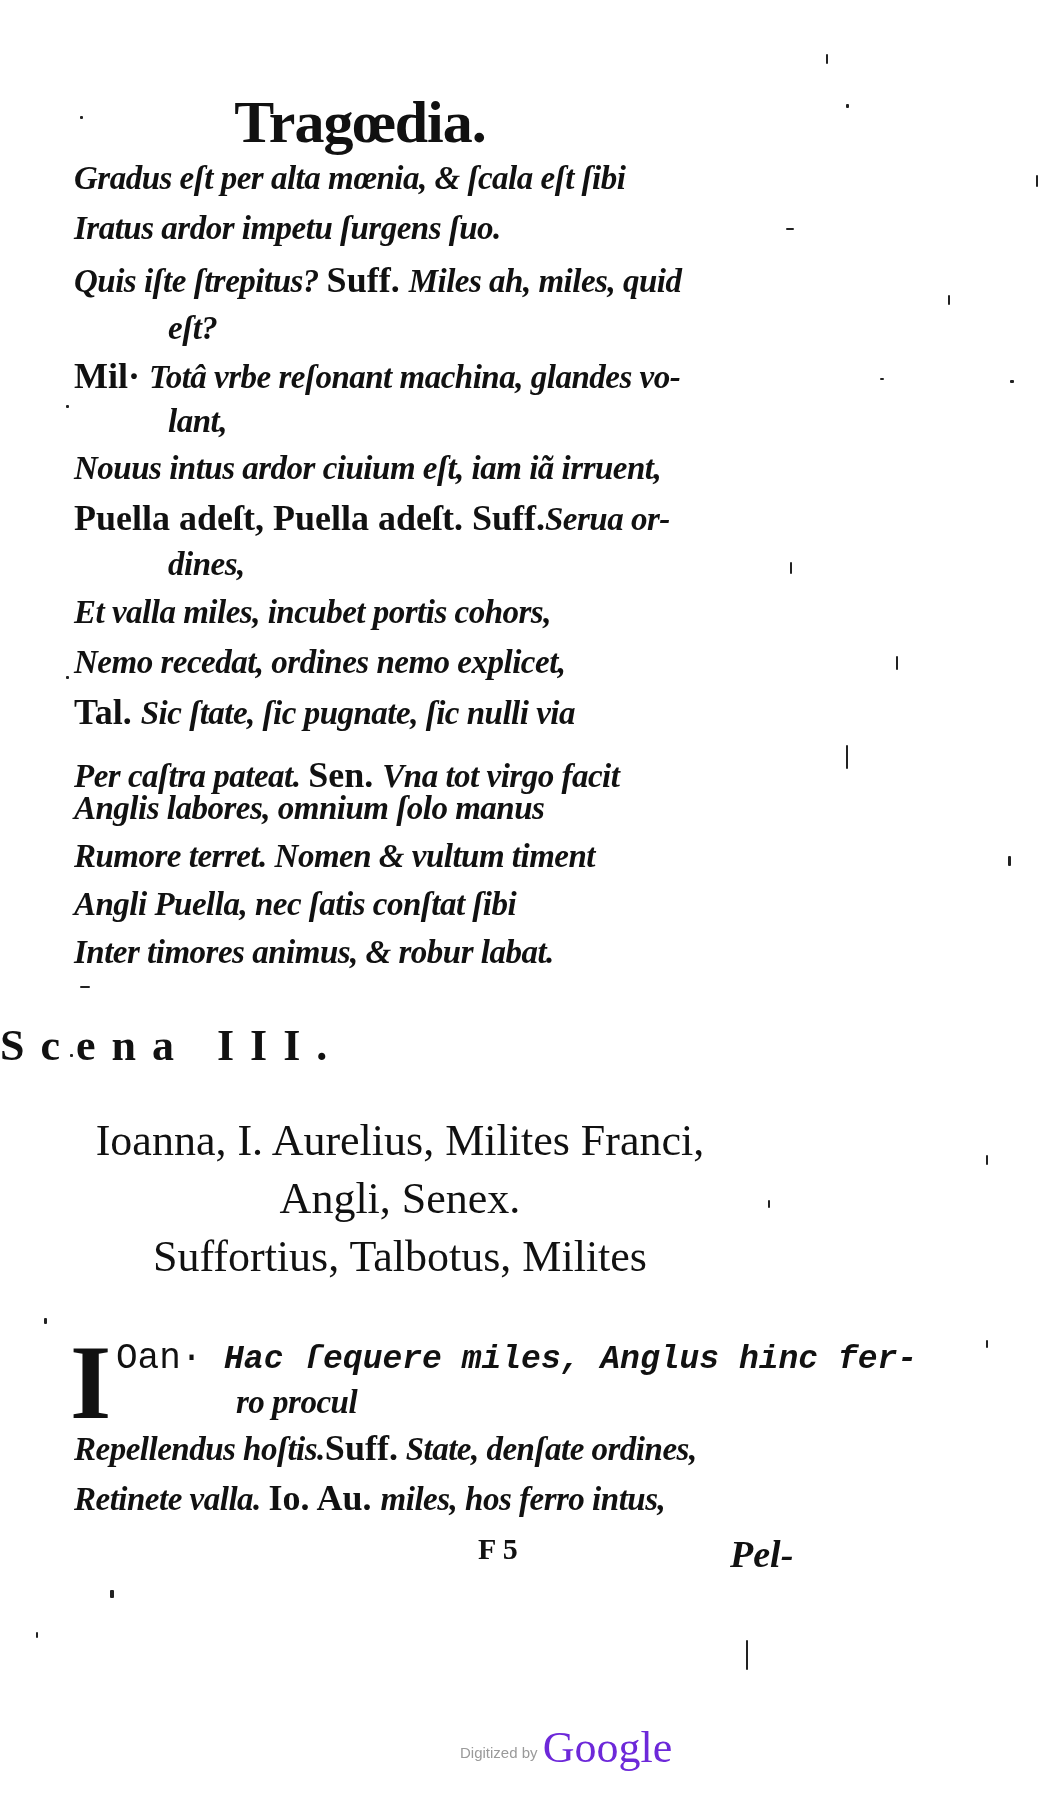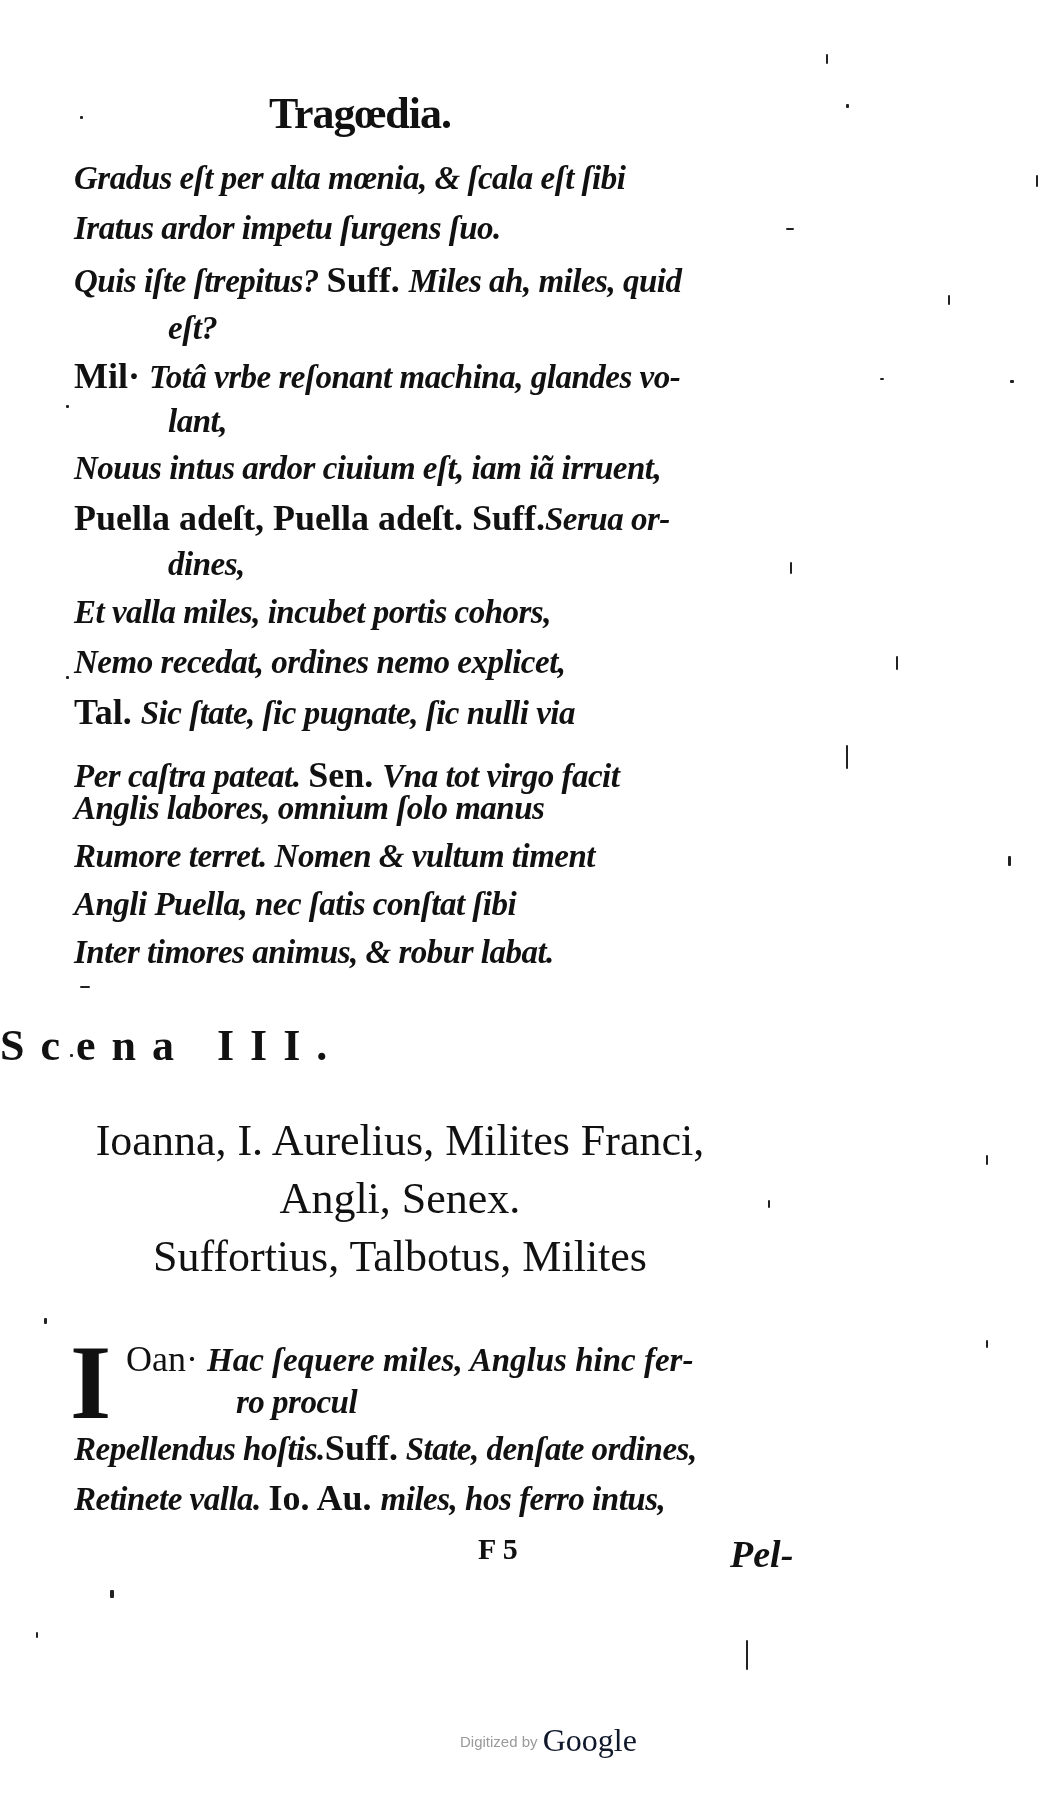--- a/index.html
+++ b/index.html
@@ -20,21 +20,21 @@
       left: 0; top: 0;
       width: 1052px;
       height: 1820px;
     }
     .running-head {
       position: absolute;
       top: 88px;
       left: 0;
       width: 720px;
       text-align: center;
-      font-size: 44px;
+      font-size: 60px;
       font-weight: bold;
       letter-spacing: -1px;
       font-family: "Liberation Serif", serif;
     }
     .verse {
       position: absolute;
       left: 74px;
       white-space: nowrap;
       font-size: 33px;
       font-weight: bold;
@@ -79,26 +79,26 @@
       position: absolute;
       left: 70px;
       top: 1330px;
       font-size: 106px;
       font-weight: bold;
       line-height: 1;
       font-family: "Liberation Serif", serif;
     }
     .first-line {
       position: absolute;
-      left: 126px;
+      left: 116px;
       top: 1338px;
       white-space: nowrap;
       font-size: 33px;
       font-weight: bold;
-      font-family: Liberation Serif, serif;
+      font-family: Liberation Mono, monospace;
     }
     .first-line .rm { font-style: normal; font-size: 36px; font-weight: normal; }
     .first-line .it { font-style: italic; }
     .signature-line {
       position: absolute;
       top: 1532px;
       left: 0;
       width: 800px;
       height: 40px;
       font-family: "Liberation Serif", serif;
@@ -122,22 +122,22 @@
       white-space: nowrap;
       color: #9a9a9a;
     }
     .watermark .prefix {
       font-family: "Liberation Sans", sans-serif;
       font-size: 15px;
       vertical-align: 4px;
     }
     .watermark .brand {
       font-family: "Liberation Serif", serif;
-      font-size: 32px;
-      color: #0f172a;
+      font-size: 44px;
+      color: #6d28d9;
       margin-top: 25px;
     }
     .speck {
       position: absolute;
       background: #222;
       border-radius: 1px;
     }
   </style>
 </head>
 <body>

